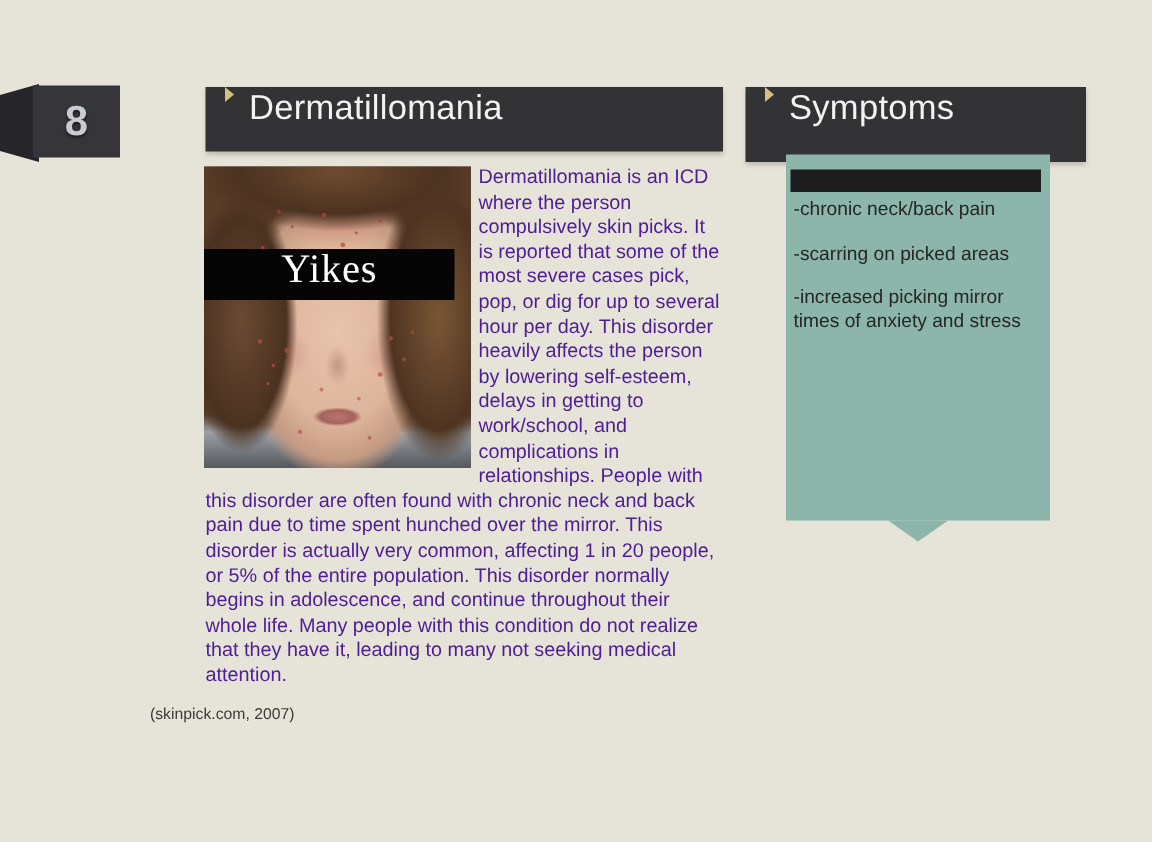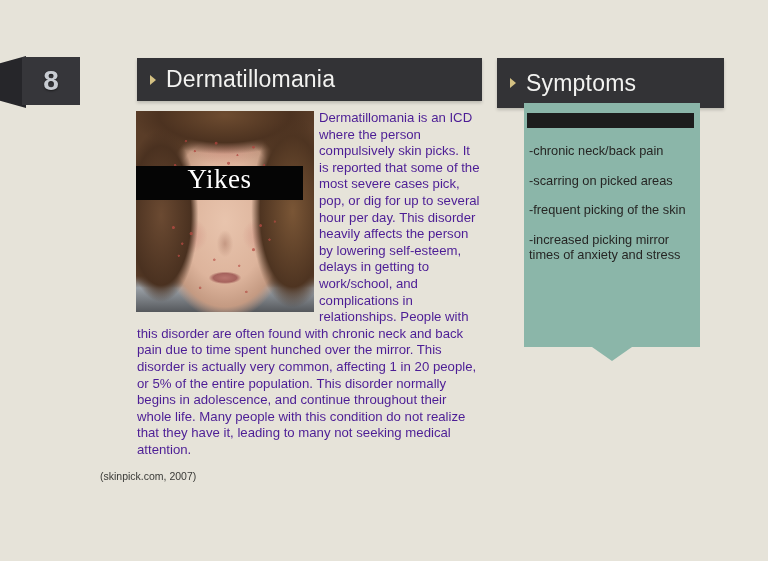--- a/index.html
+++ b/index.html
@@ -55,21 +55,20 @@
     line-height: 1;
     letter-spacing: 0px;
     text-shadow: 0 1px 2px rgba(0,0,0,0.55);
   }
 
   
   .header-bar {
     position: absolute;
     background: #333336;
     display: flex;
-    align-items: center;
     box-shadow: 0 2px 3px rgba(0,0,0,0.18);
   }
   .header-bullet {
     width: 0;
     height: 0;
     border-left: 6px solid #d4c183;
     border-top: 5px solid transparent;
     border-bottom: 5px solid transparent;
     margin-left: 13px;
     margin-right: 10px;
@@ -221,21 +220,21 @@
     position: absolute;
     left: 3px;
     top: 10px;
     width: 167px;
     height: 15px;
     background: #1d1d1d;
   }
   #symptoms-list {
     position: absolute;
     left: 5px;
-    top: 40px;
+    top: 28px;
     width: 166px;
     margin: 0;
     padding: 0;
     list-style: none;
     color: #262624;
     font-size: 12.8px;
     line-height: 15.5px;
   }
   #symptoms-list li {
     margin-bottom: 14px;
@@ -285,21 +284,20 @@
     <div id="censor-bar">
       <span id="censor-label">Yikes</span>
     </div>
   </div>
 
   <div id="symptoms-box">
     <div id="symptom-redaction"></div>
     <ul id="symptoms-list">
       <li>-chronic neck/back pain</li>
       <li>-scarring on picked areas</li>
-      <li>-frequent picking of the skin</li>
       <li>-increased picking mirror times of anxiety and stress</li>
     </ul>
   </div>
   <div id="symptoms-tail"></div>
 
   <div id="citation">(skinpick.com, 2007)</div>
 
 </div>
 
 </body></html>

